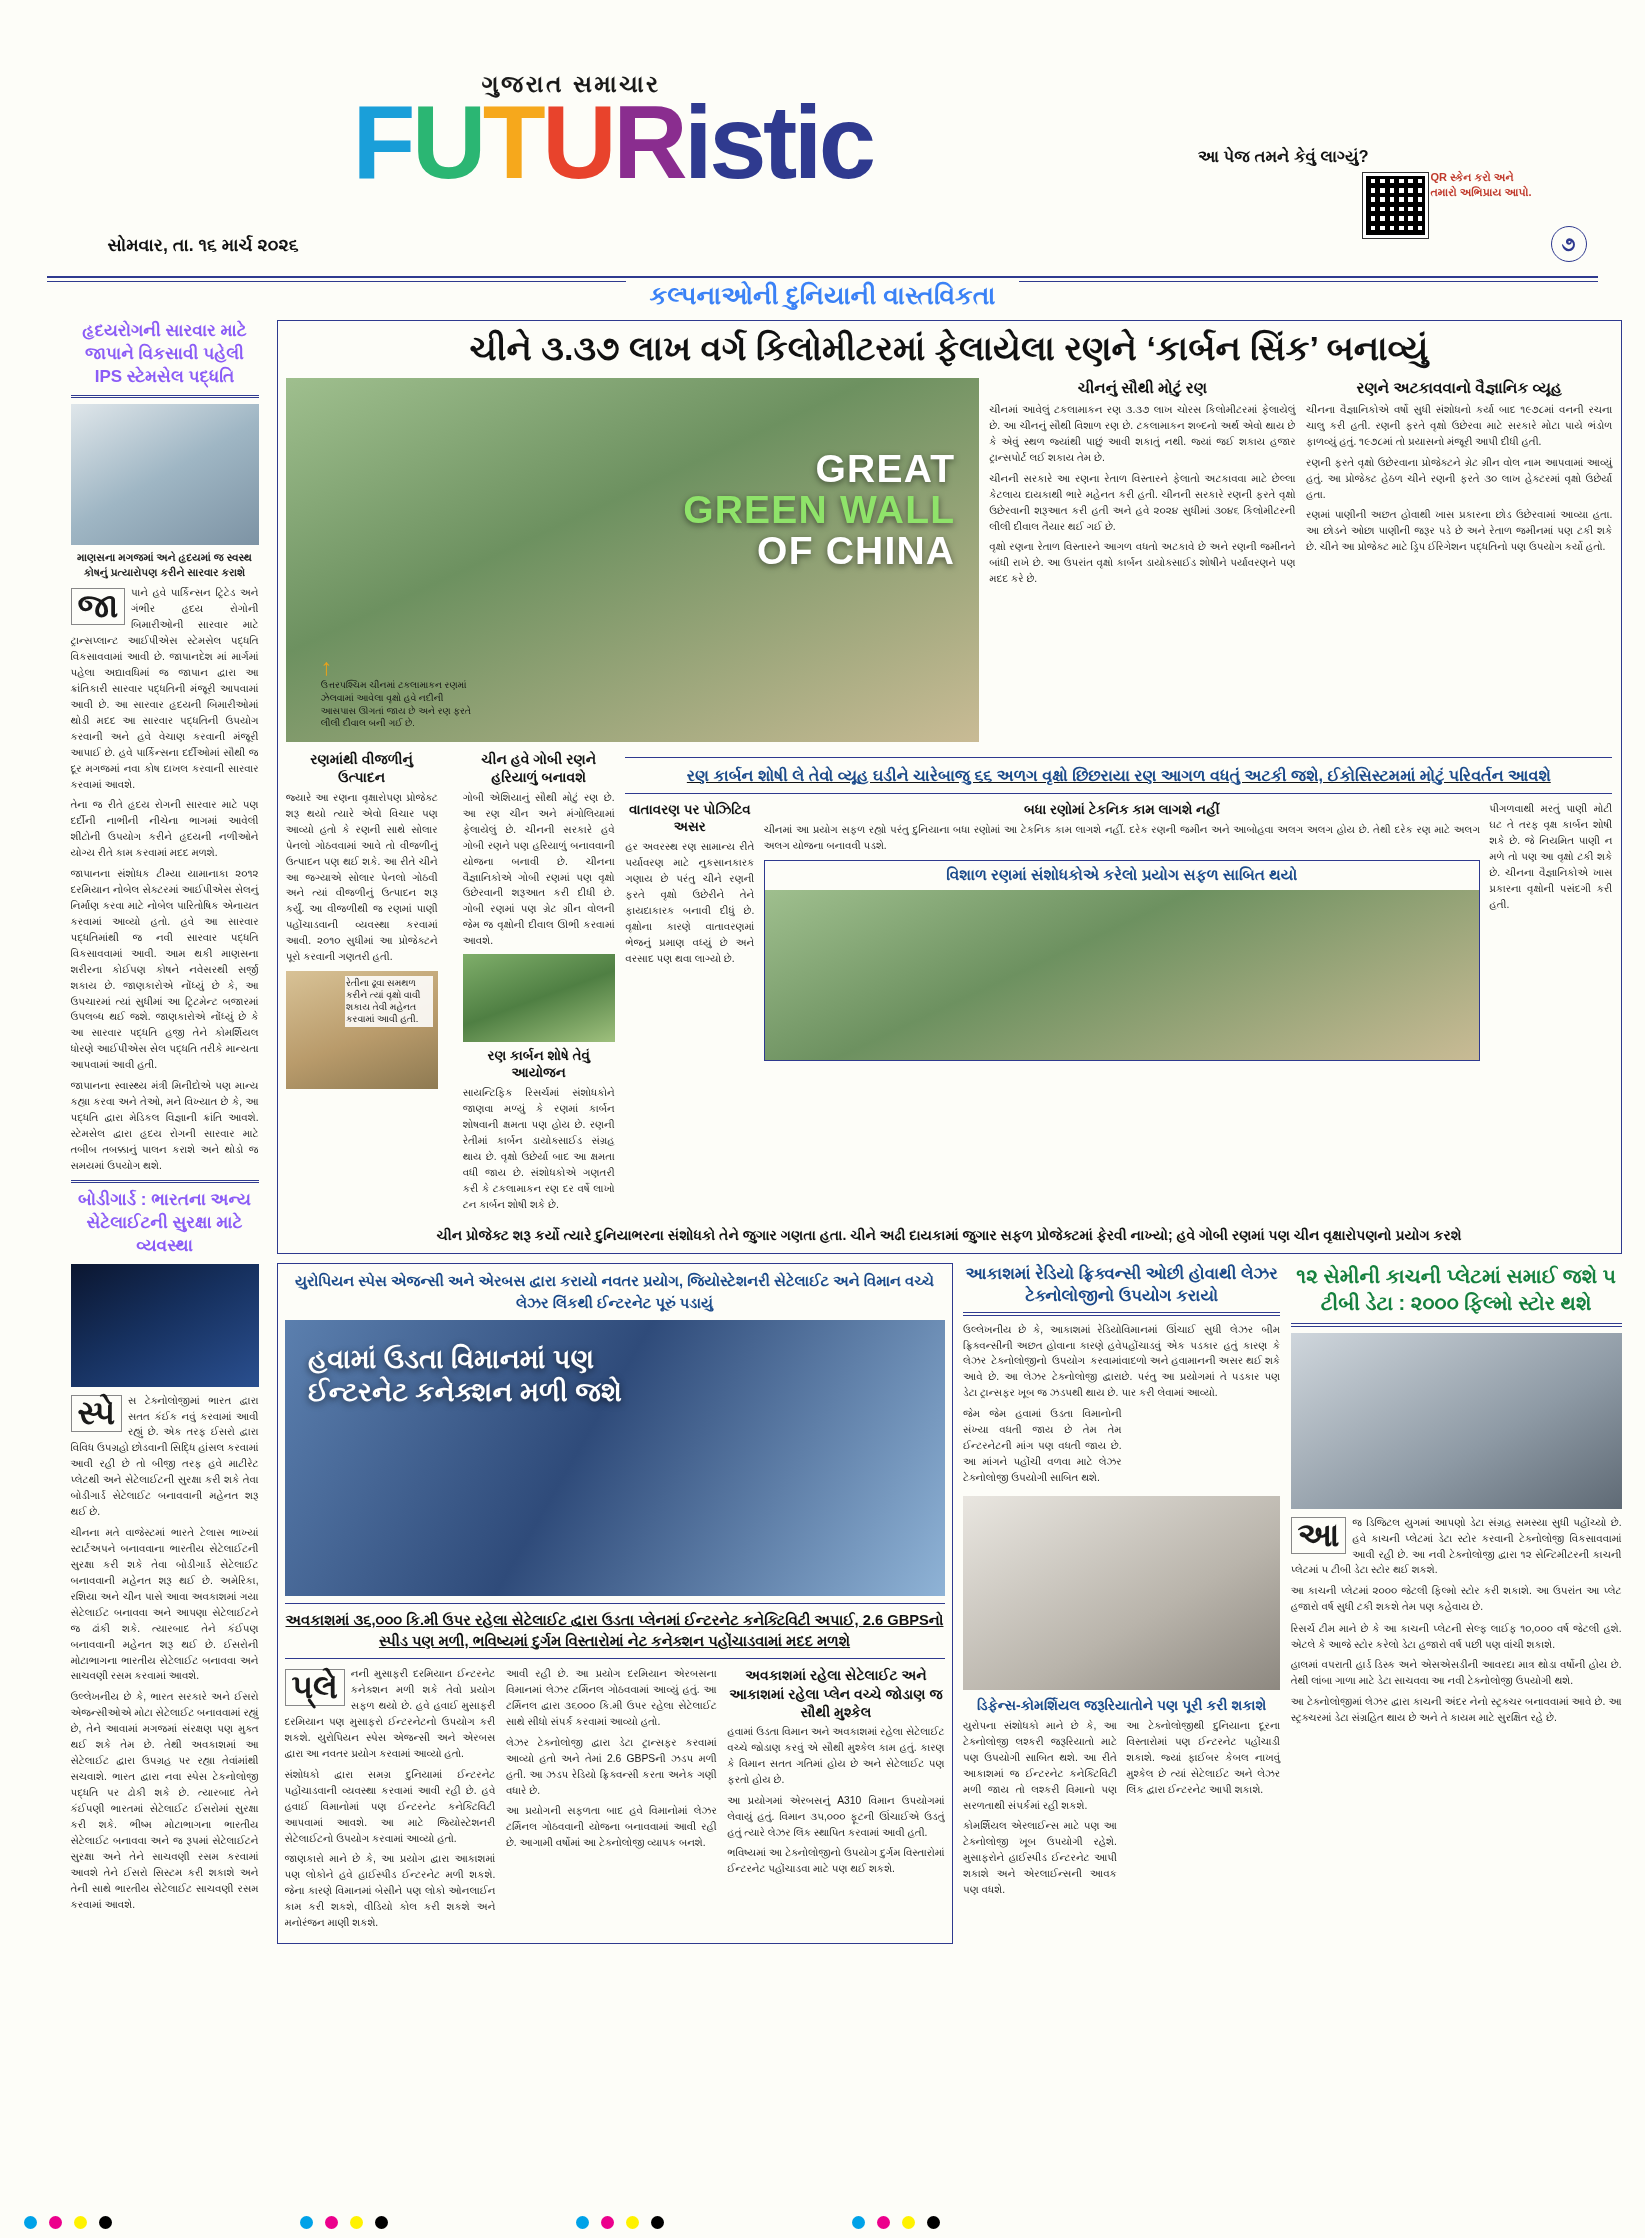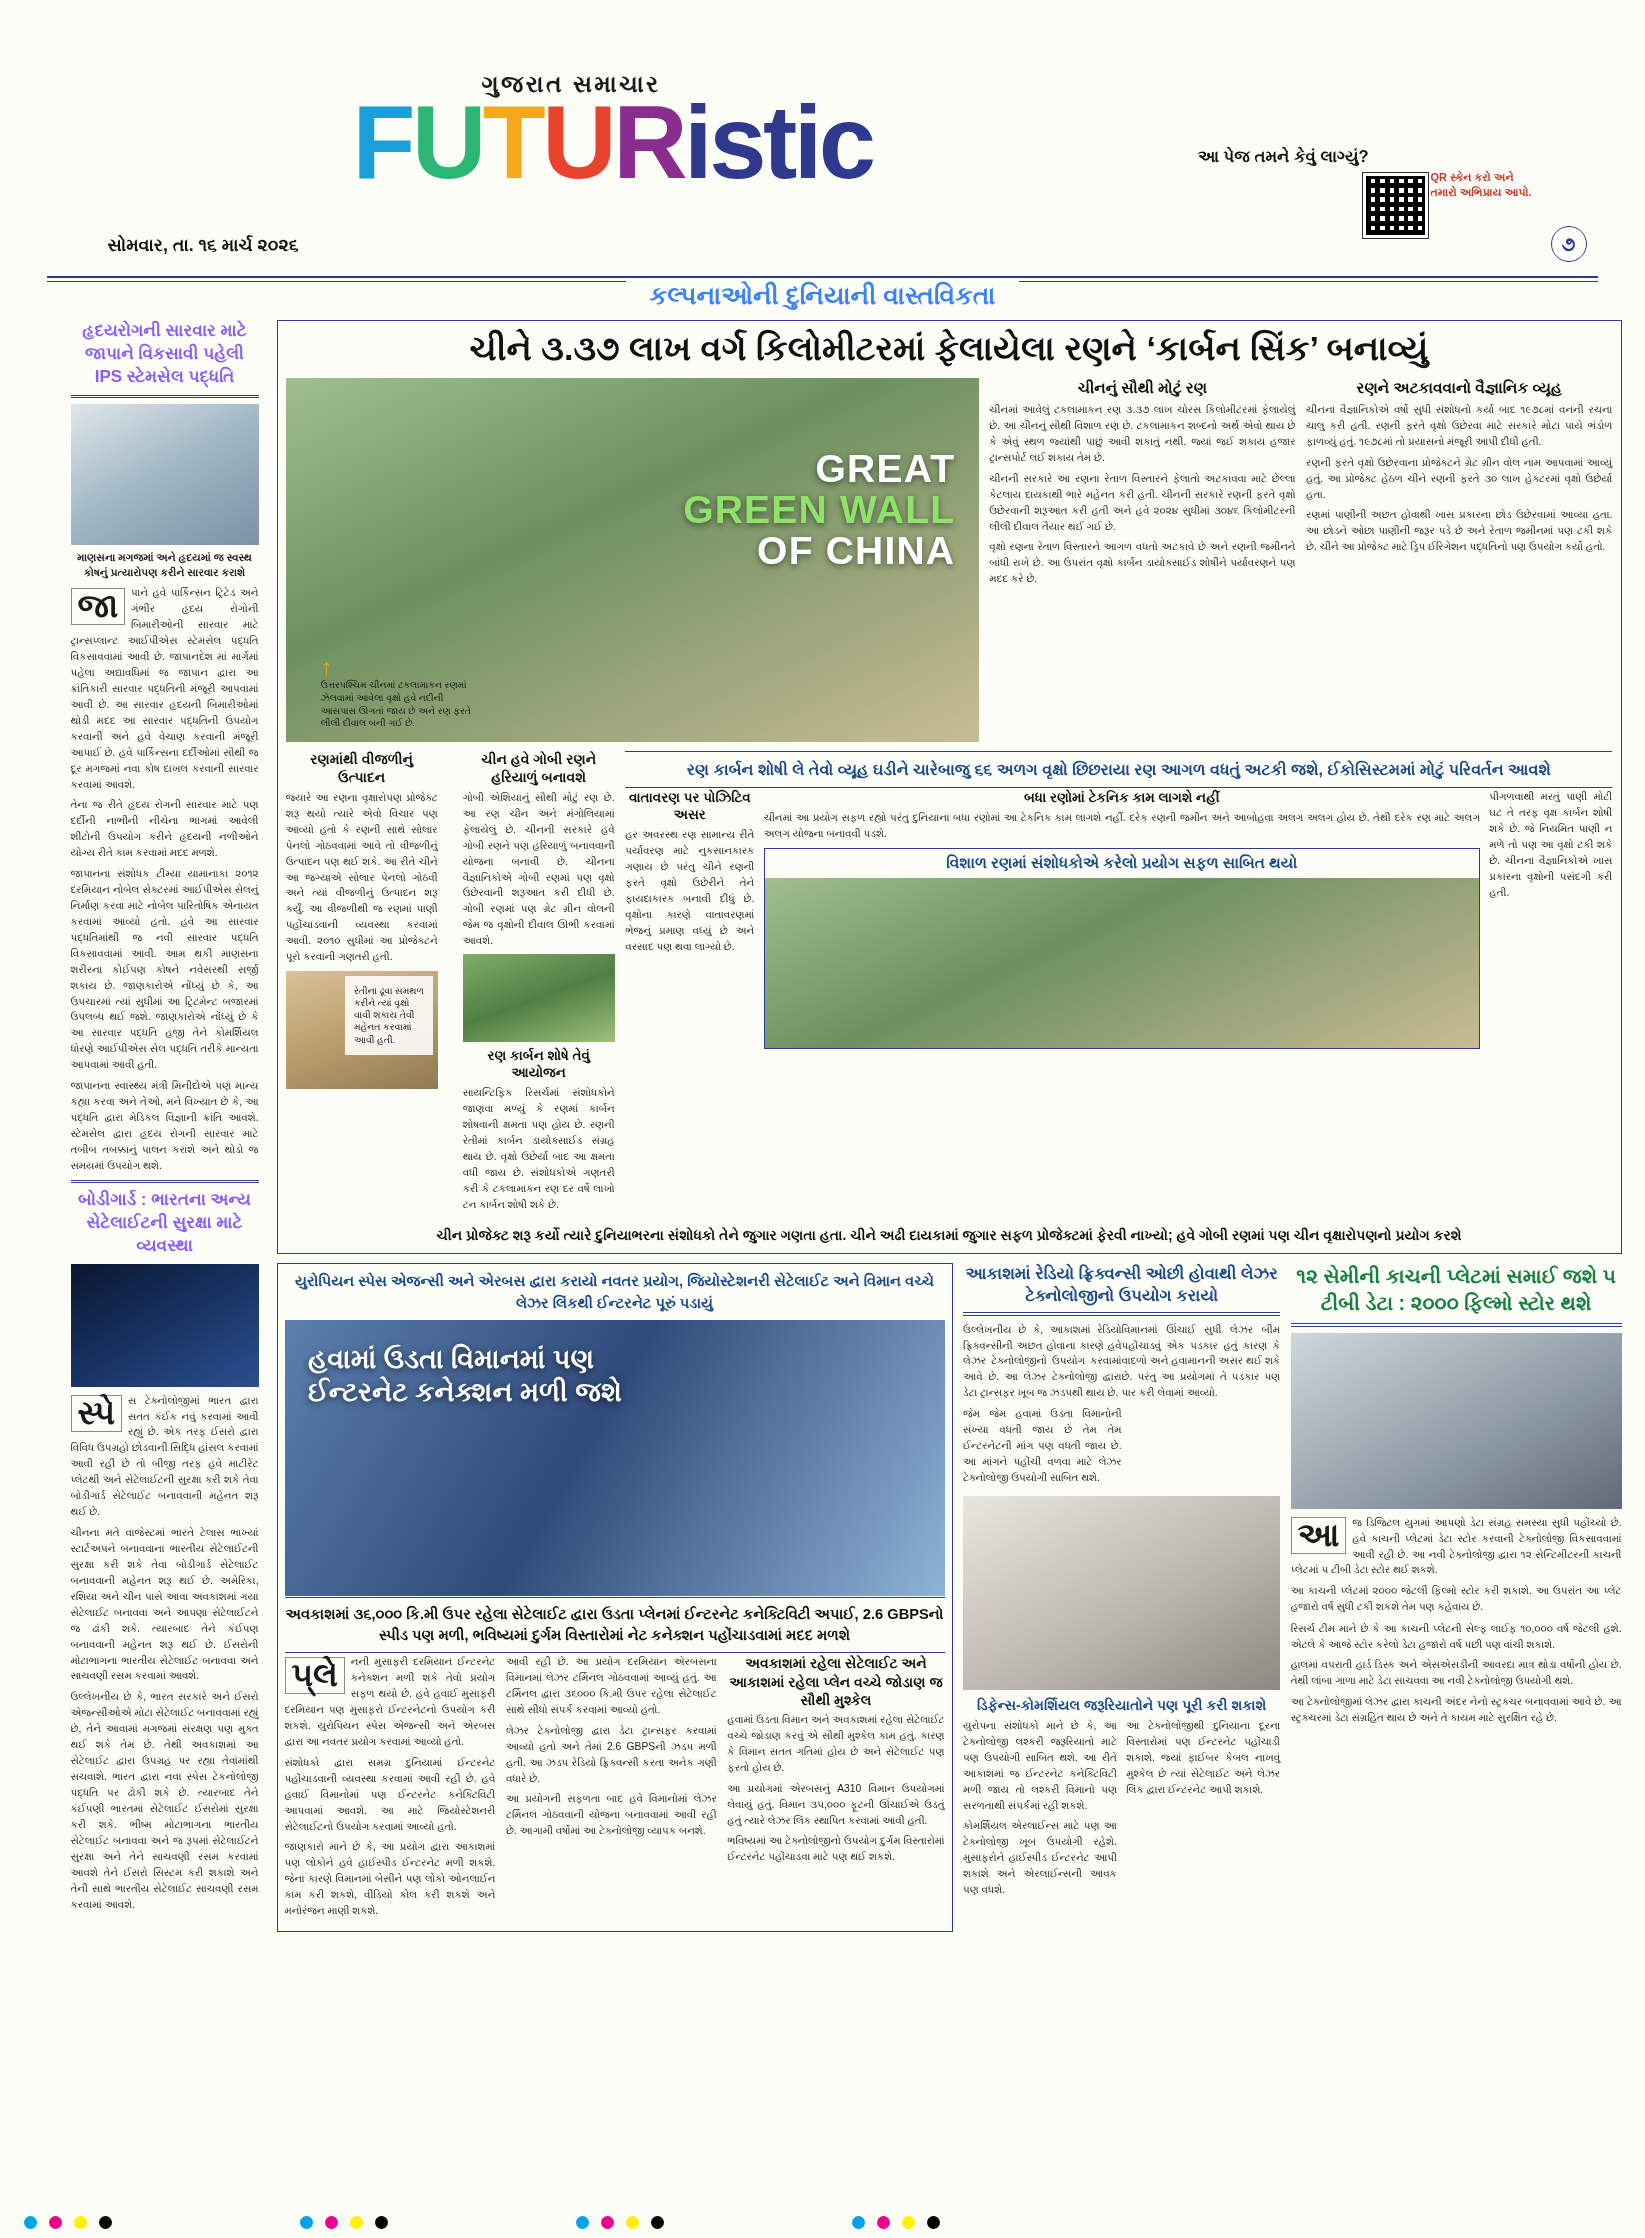--- a/index.html
+++ b/index.html
@@ -99,21 +99,21 @@
     float:left; font-size: 33px; line-height: 28px; font-weight:bold;
     margin: 2.4px 5.9px 0 0; color:#1a1a1a; border:1.2px solid #888; padding: 3.5px 5.9px;
   }
 
   .section-head {
     font-weight:bold; font-size: 15.3px; text-align:center; color:#111; line-height:1.3;
   }
   .blue-head { color:#1b4a8a; }
   .band {
     border-top: 1.8px solid #2f3a8f; border-bottom: 1.8px solid #2f3a8f;
-    padding: 5.9px 0; margin: 1px 0;
+    padding: 5.9px 0; margin: 7px 0; text-decoration: underline;
   }
 
   .big-title {
     font-size: 34px; font-weight: bold; text-align:center; color:#111; line-height:1.15;
   }
 
   .overlay-title {
     position:absolute; right: 23.5px; top: 71px; text-align:right;
     font-family: "Liberation Sans", sans-serif; font-weight:bold;
     font-size: 39px; line-height: 1.05; letter-spacing: 1.2px;
@@ -221,21 +221,21 @@
 
         <div style="display:flex;gap:10.6px;margin-top:8.2px;">
 
           <div style="width:329px;display:flex;gap:25px;">
             <div style="width:50%;">
               <div class="section-head" style="font-size:14px;margin-bottom:3.5px;">રણમાંથી વીજળીનું ઉત્પાદન</div>
               <div class="body-col">
                   <p>જ્યારે આ રણના વૃક્ષારોપણ પ્રોજેક્ટ શરૂ થયો ત્યારે એવો વિચાર પણ આવ્યો હતો કે રણની સાથે સોલાર પેનલો ગોઠવવામાં આવે તો વીજળીનું ઉત્પાદન પણ થઈ શકે. આ રીતે ચીને આ જગ્યાએ સોલાર પેનલો ગોઠવી અને ત્યાં વીજળીનું ઉત્પાદન શરૂ કર્યું. આ વીજળીથી જ રણમાં પાણી પહોંચાડવાની વ્યવસ્થા કરવામાં આવી. ૨૦૧૦ સુધીમાં આ પ્રોજેક્ટને પૂરો કરવાની ગણતરી હતી.</p>
                 </div>
               <div class="photo desert" style="height:118px;margin-top:5.9px;position:relative;">
-                <div style="position:absolute;right:4.7px;top:4.7px;width:88px;background:rgba(255,255,255,.88);font-size:9.4px;line-height:1.3;padding:9px;">રેતીના ઢૂવા સમથળ કરીને ત્યાં વૃક્ષો વાવી શકાય તેવી મહેનત કરવામાં આવી હતી.</div>
+                <div style="position:absolute;right:4.7px;top:4.7px;width:88px;background:rgba(255,255,255,.88);font-size:9.4px;line-height:1.3;padding:1px;">રેતીના ઢૂવા સમથળ કરીને ત્યાં વૃક્ષો વાવી શકાય તેવી મહેનત કરવામાં આવી હતી.</div>
               </div>
             </div>
             <div style="width:50%;">
               <div class="section-head" style="font-size:14px;margin-bottom:3.5px;">ચીન હવે ગોબી રણને હરિયાળું બનાવશે</div>
               <div class="body-col">
                   <p>ગોબી એશિયાનું સૌથી મોટું રણ છે. આ રણ ચીન અને મંગોલિયામાં ફેલાયેલું છે. ચીનની સરકારે હવે ગોબી રણને પણ હરિયાળું બનાવવાની યોજના બનાવી છે. ચીનના વૈજ્ઞાનિકોએ ગોબી રણમાં પણ વૃક્ષો ઉછેરવાની શરૂઆત કરી દીધી છે. ગોબી રણમાં પણ ગ્રેટ ગ્રીન વોલની જેમ જ વૃક્ષોની દીવાલ ઊભી કરવામાં આવશે.</p>
                 </div>
               <div class="photo green" style="height:88px;margin:4.7px 0;"></div>
               <div class="section-head" style="font-size:13.5px;margin:4.7px 0 3.5px;">રણ કાર્બન શોષે તેવું આયોજન</div>
               <div class="body-col">

